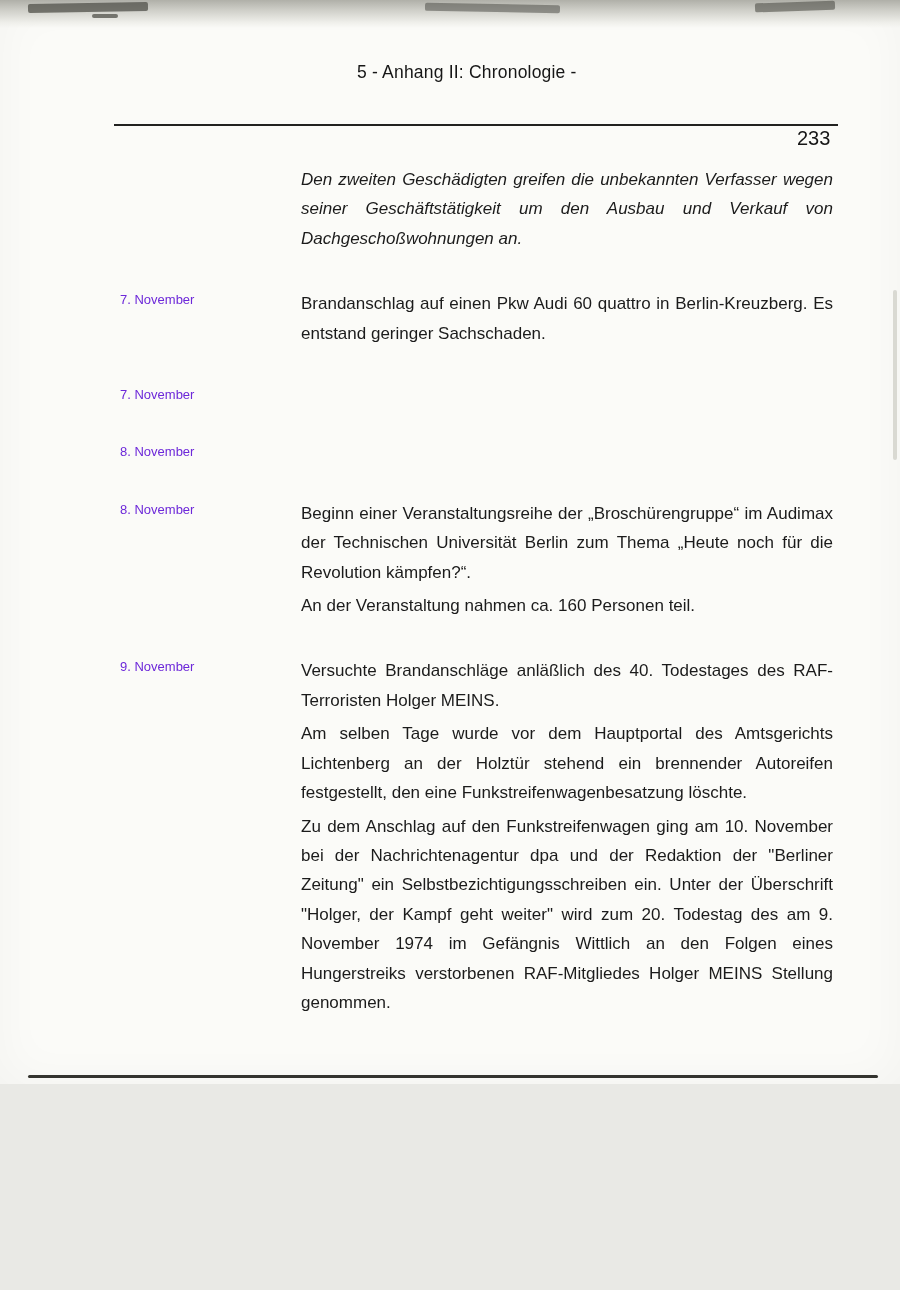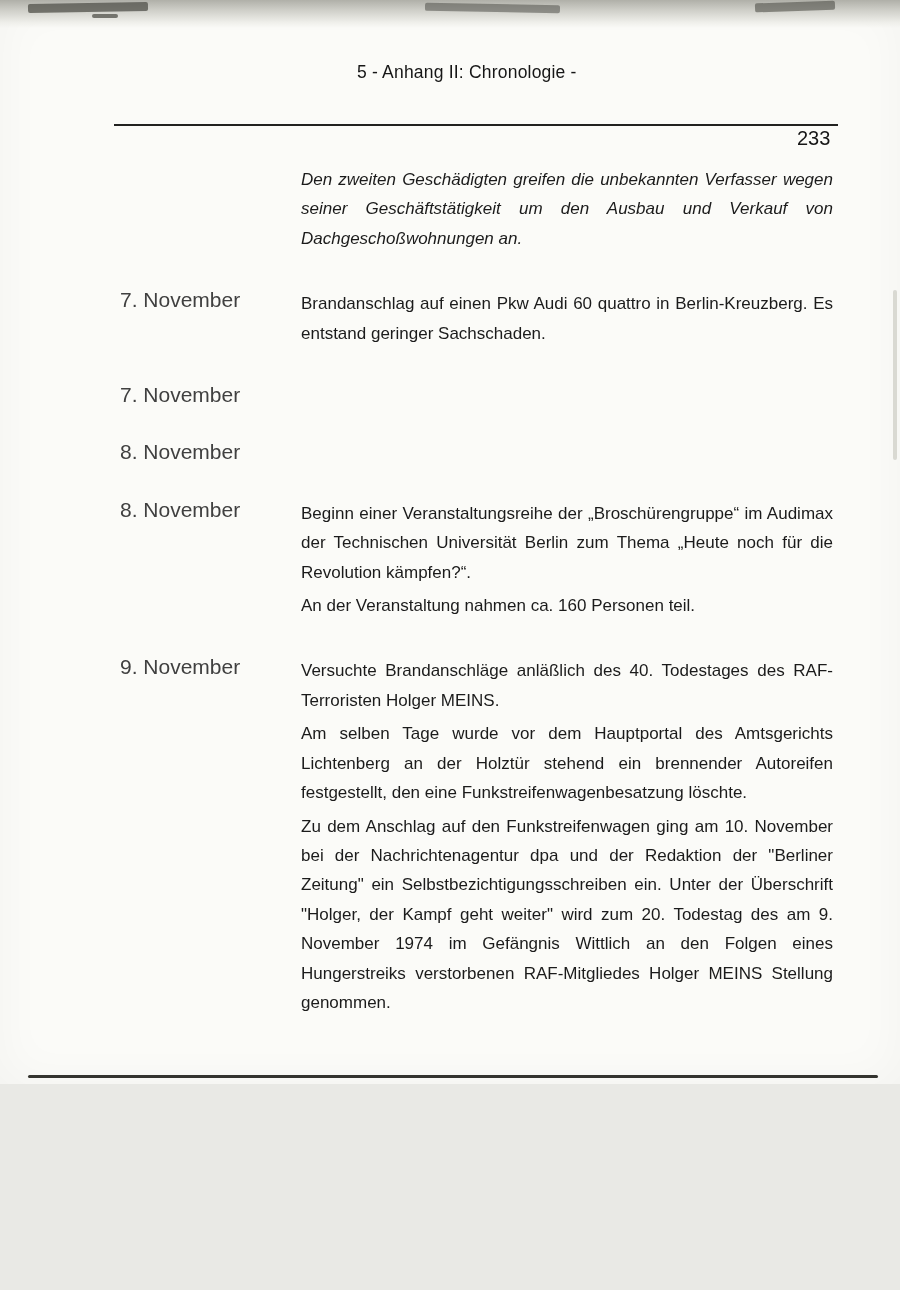--- a/index.html
+++ b/index.html
@@ -48,21 +48,21 @@
     position: absolute; top: 124px; left: 114px; width: 724px; height: 2px;
     background: #222220;
   }
   
   .content {
     position: absolute; top: 161px; left: 120px; width: 717px;
   }
   .entry { display: flex; margin-bottom: 28px; }
   .entry-date {
     flex: 0 0 177px; width: 177px;
-    font-size: 21px; line-height: 29.4px; color: #404040;
+    font-size: 13px; line-height: 29.4px; color: #6d28d9;
   }
   .entry-text {
     flex: 1;
     font-size: 17px; line-height: 29.4px; color: #1b1b1b;
     text-align: justify;
   }
   .entry-text p { margin: 4px; }
   .italic { font-style: italic; }
 </style>
 </head>

